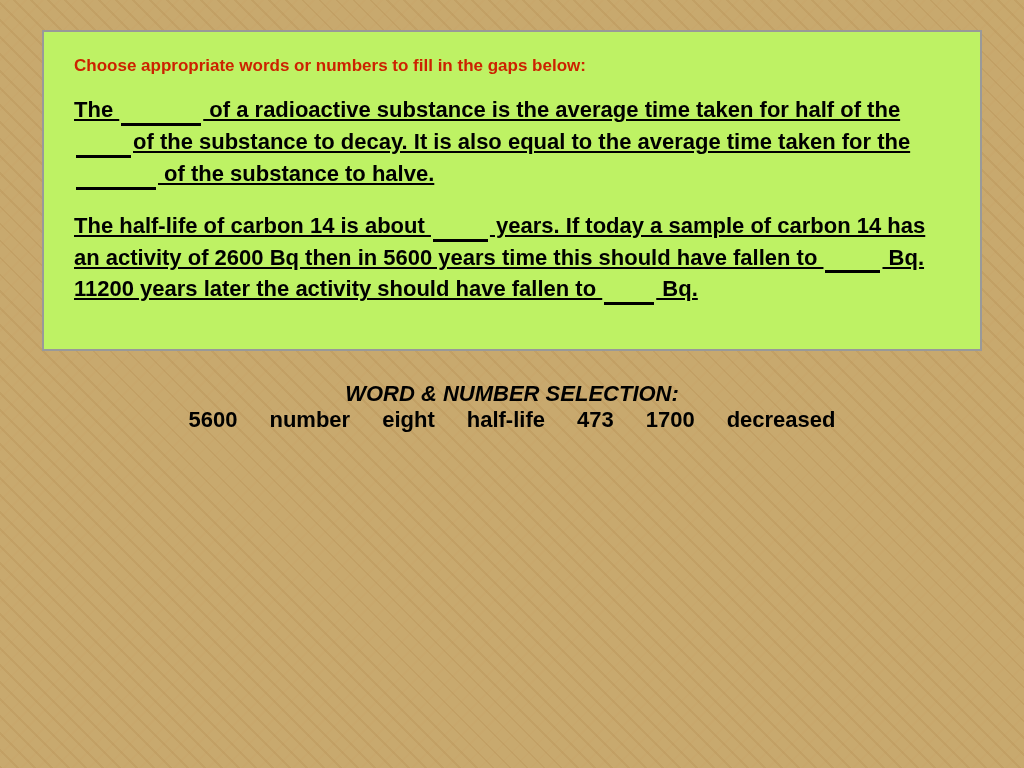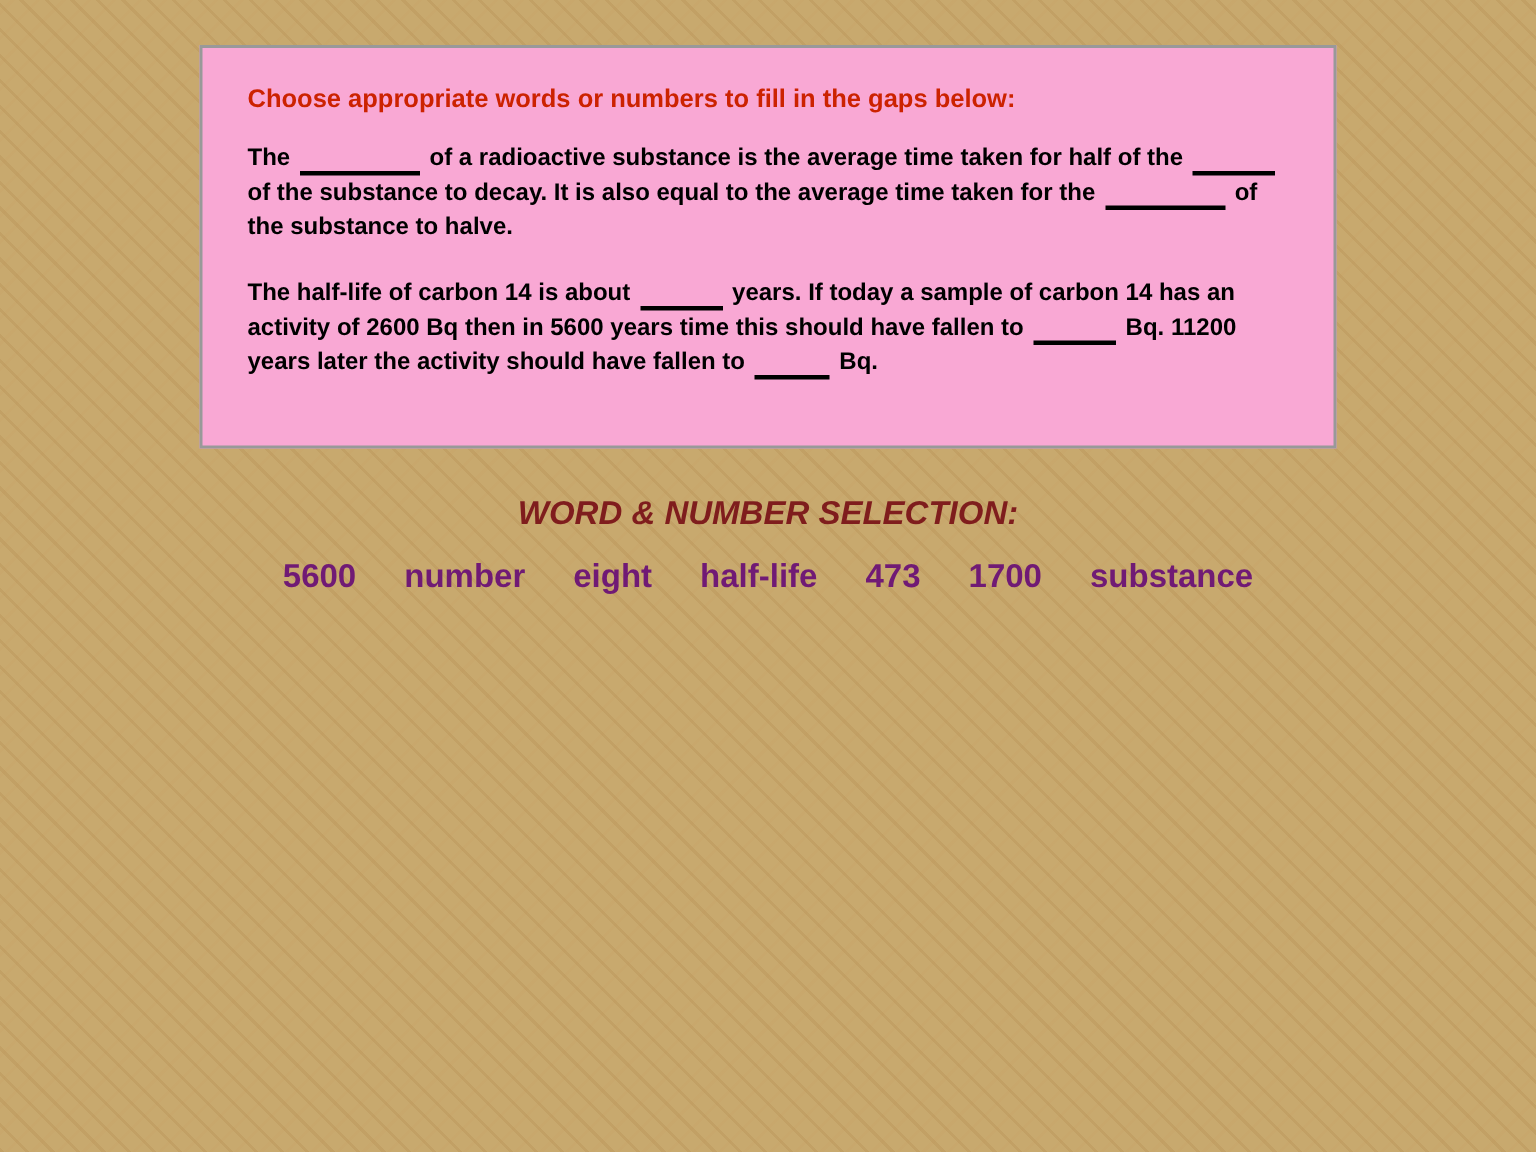--- a/index.html
+++ b/index.html
@@ -29,42 +29,43 @@
           transparent 12px
         );
       font-family: 'Times New Roman', Times, serif;
       display: flex;
       flex-direction: column;
       align-items: center;
       padding: 20px;
     }
 
     .main-card {
-      background: #f9a8d4;
+      background: #bef264;
       border: 2px solid #999;
-      width: 758px;
+      width: 940px;
       padding: 24px 30px;
       margin-top: 10px;
     }
 
     .instruction {
       color: #cc2200;
       font-size: 17px;
       font-weight: bold;
       margin-bottom: 18px;
       font-family: Arial, sans-serif;
     }
 
     .paragraph {
-      font-size: 16px;
+      font-size: 22px;
       font-weight: bold;
       color: #000;
       line-height: 1.45;
       margin-bottom: 20px;
       font-family: Arial, sans-serif;
+      text-decoration: underline;
     }
 
     .blank {
       display: inline-block;
       border-bottom: 3px solid #000;
       min-width: 70px;
       height: 6px;
       vertical-align: bottom;
       margin: 0 2px;
     }
@@ -84,36 +85,35 @@
     .word-selection-area {
       width: 940px;
       margin-top: 30px;
       text-align: center;
     }
 
     .word-selection-title {
       font-size: 22px;
       font-weight: bold;
       font-style: italic;
-      color: #7f1d1d;
-      margin-bottom: 16px;
+      color: #000000;
       font-family: Arial, sans-serif;
     }
 
     .word-list {
       display: flex;
       justify-content: center;
       gap: 32px;
       flex-wrap: wrap;
     }
 
     .word-item {
       font-size: 22px;
       font-weight: bold;
-      color: #701a75;
+      color: #000000;
       font-family: Arial, sans-serif;
     }
   </style>
 </head>
 <body>
 
 <div class="main-card">
   <div class="instruction">Choose appropriate words or numbers to fill in the gaps below:</div>
 
   <div class="paragraph">
@@ -128,15 +128,15 @@
 
 <div class="word-selection-area">
   <div class="word-selection-title">WORD &amp; NUMBER SELECTION:</div>
   <div class="word-list">
   <span class="word-item">5600</span>
       <span class="word-item">number</span>
       <span class="word-item">eight</span>
       <span class="word-item">half-life</span>
       <span class="word-item">473</span>
       <span class="word-item">1700</span>
-      <span class="word-item">substance</span>
+      <span class="word-item">decreased</span>
     </div>
 </div>
 
 </body></html>

